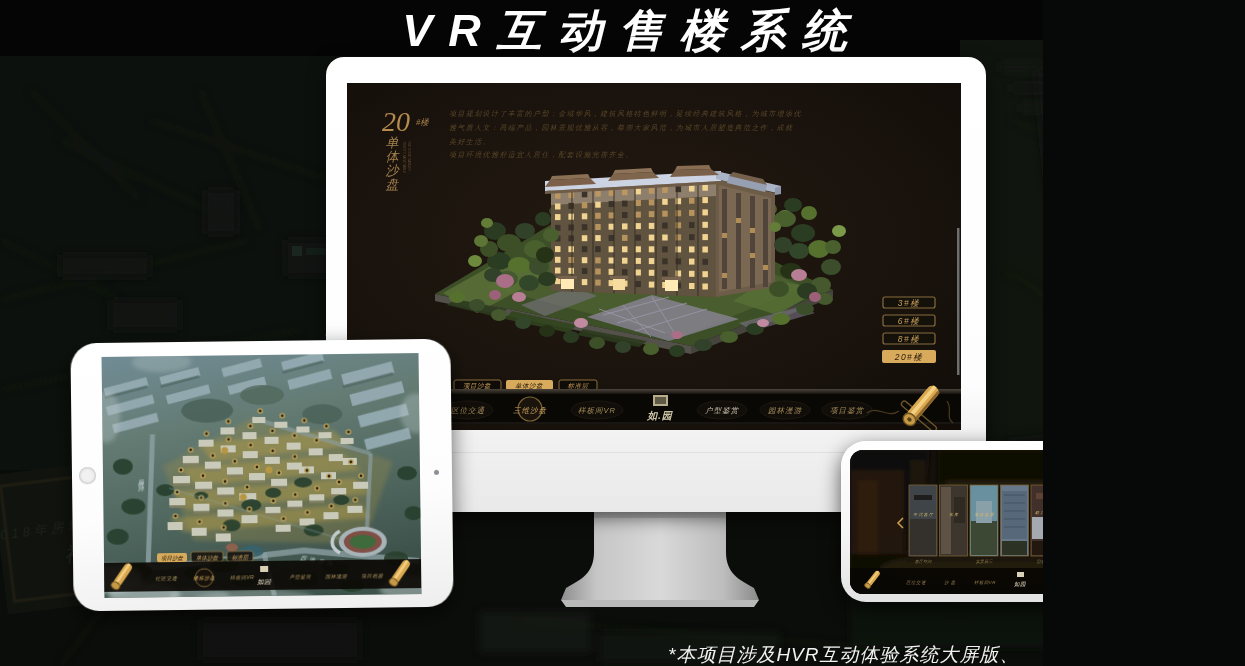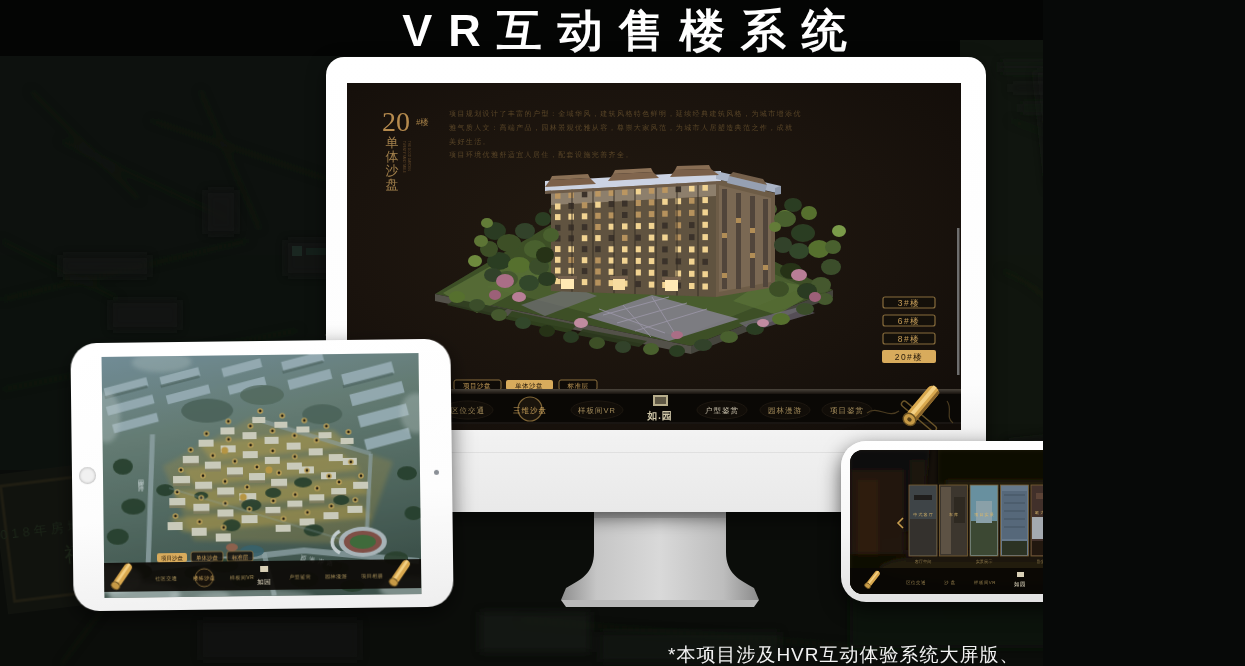--- a/index.html
+++ b/index.html
@@ -1,16 +1,16 @@
 <!DOCTYPE html>
 <html><head>
 <meta charset="utf-8">
 <style>
   html,body{margin:0;padding:0;background:#070908;}
-  #stage{position:relative;width:1043px;height:666px;overflow:hidden;background:#0a0c0a;font-family:"Liberation Sans",sans-serif;}
+  #stage{position:relative;width:1043px;height:666px;overflow:hidden;background:#0a0c0a;font-family:"Liberation Sans",sans-serif;font-style:italic;}
   .abs{position:absolute;}
 </style>
 </head>
 <body>
 <div id="stage">
 
 <svg class="abs" style="left:0;top:0;" width="1245" height="666" viewBox="0 0 1245 666">
   <rect x="0" y="0" width="1245" height="666" fill="#0a0c0a"></rect>
   <rect x="0" y="0" width="1245" height="56" fill="#040504"></rect>
   <g opacity="0.9">

